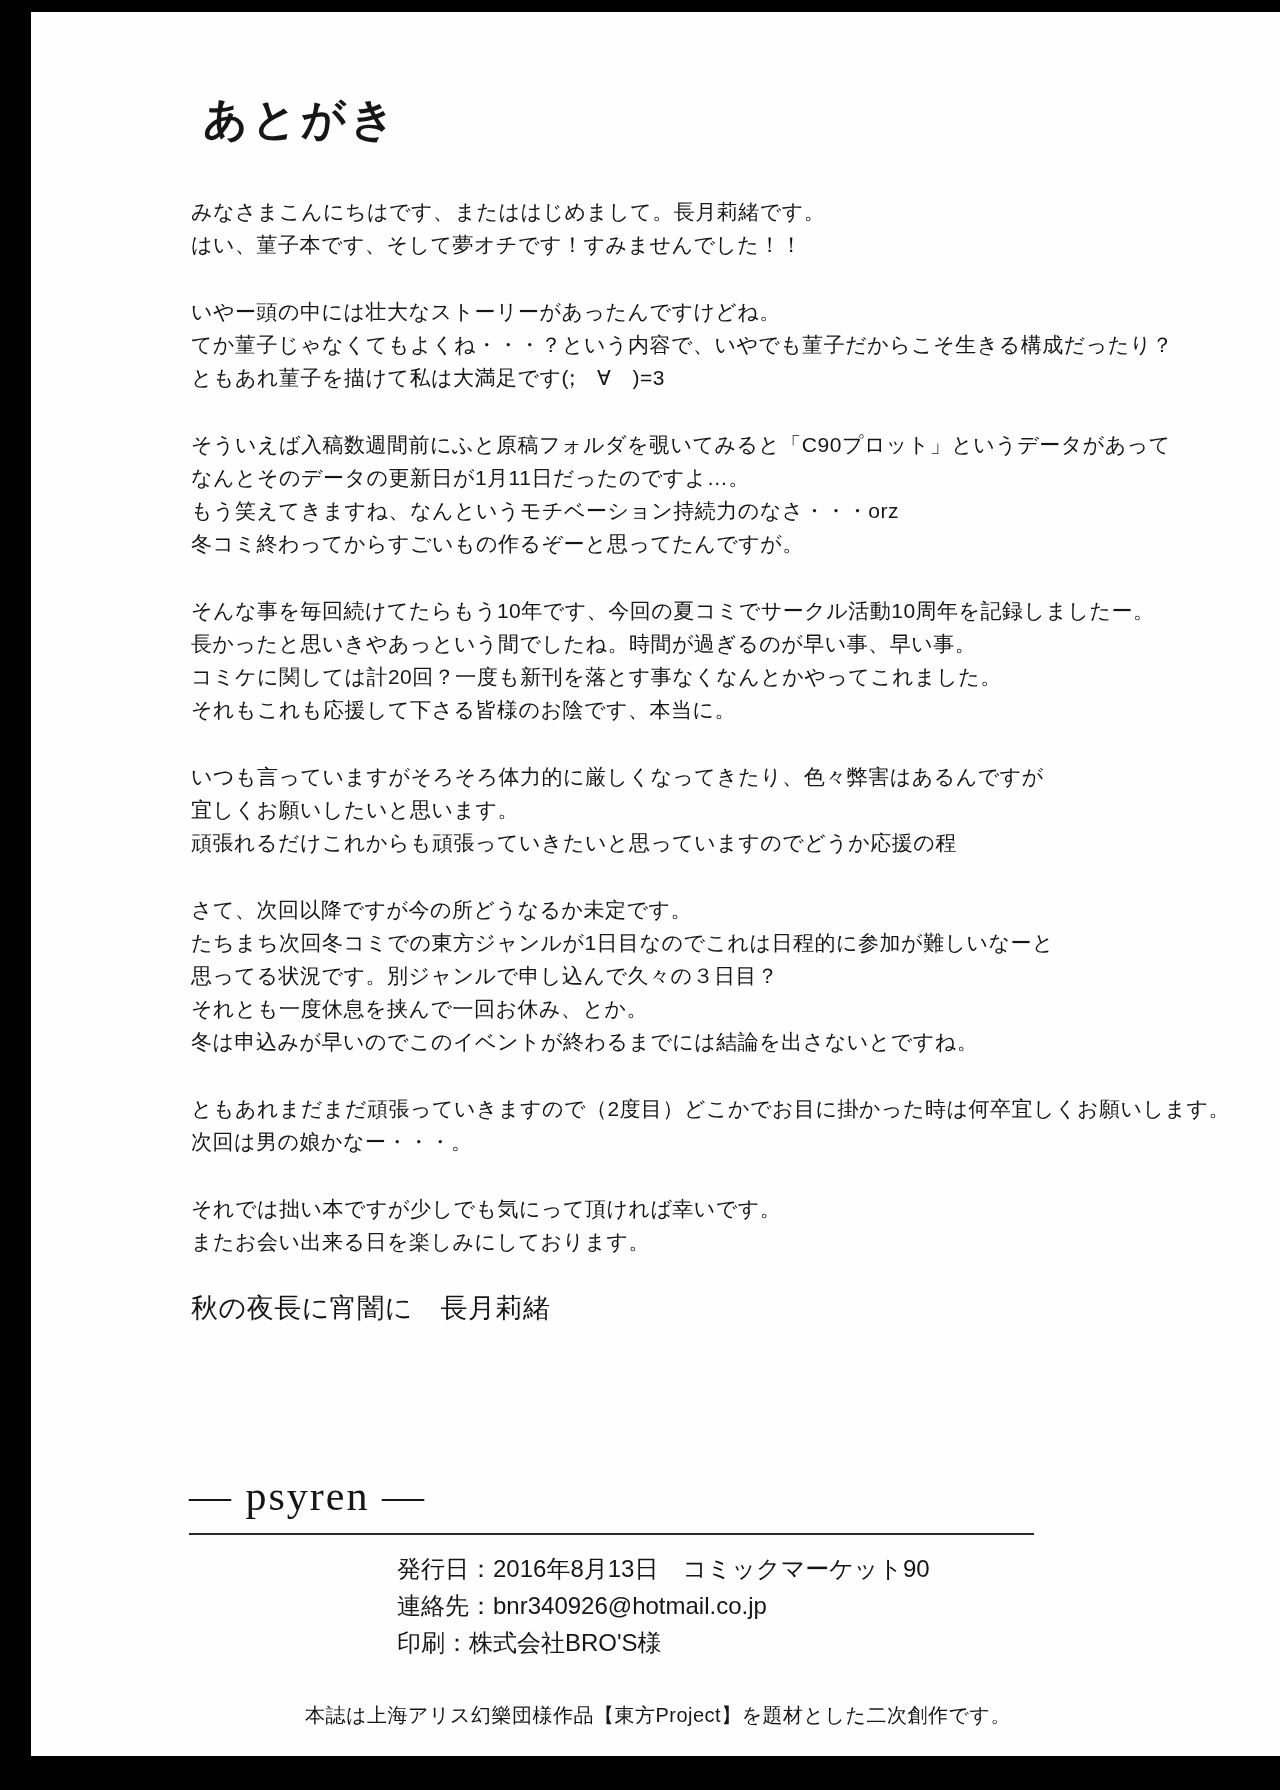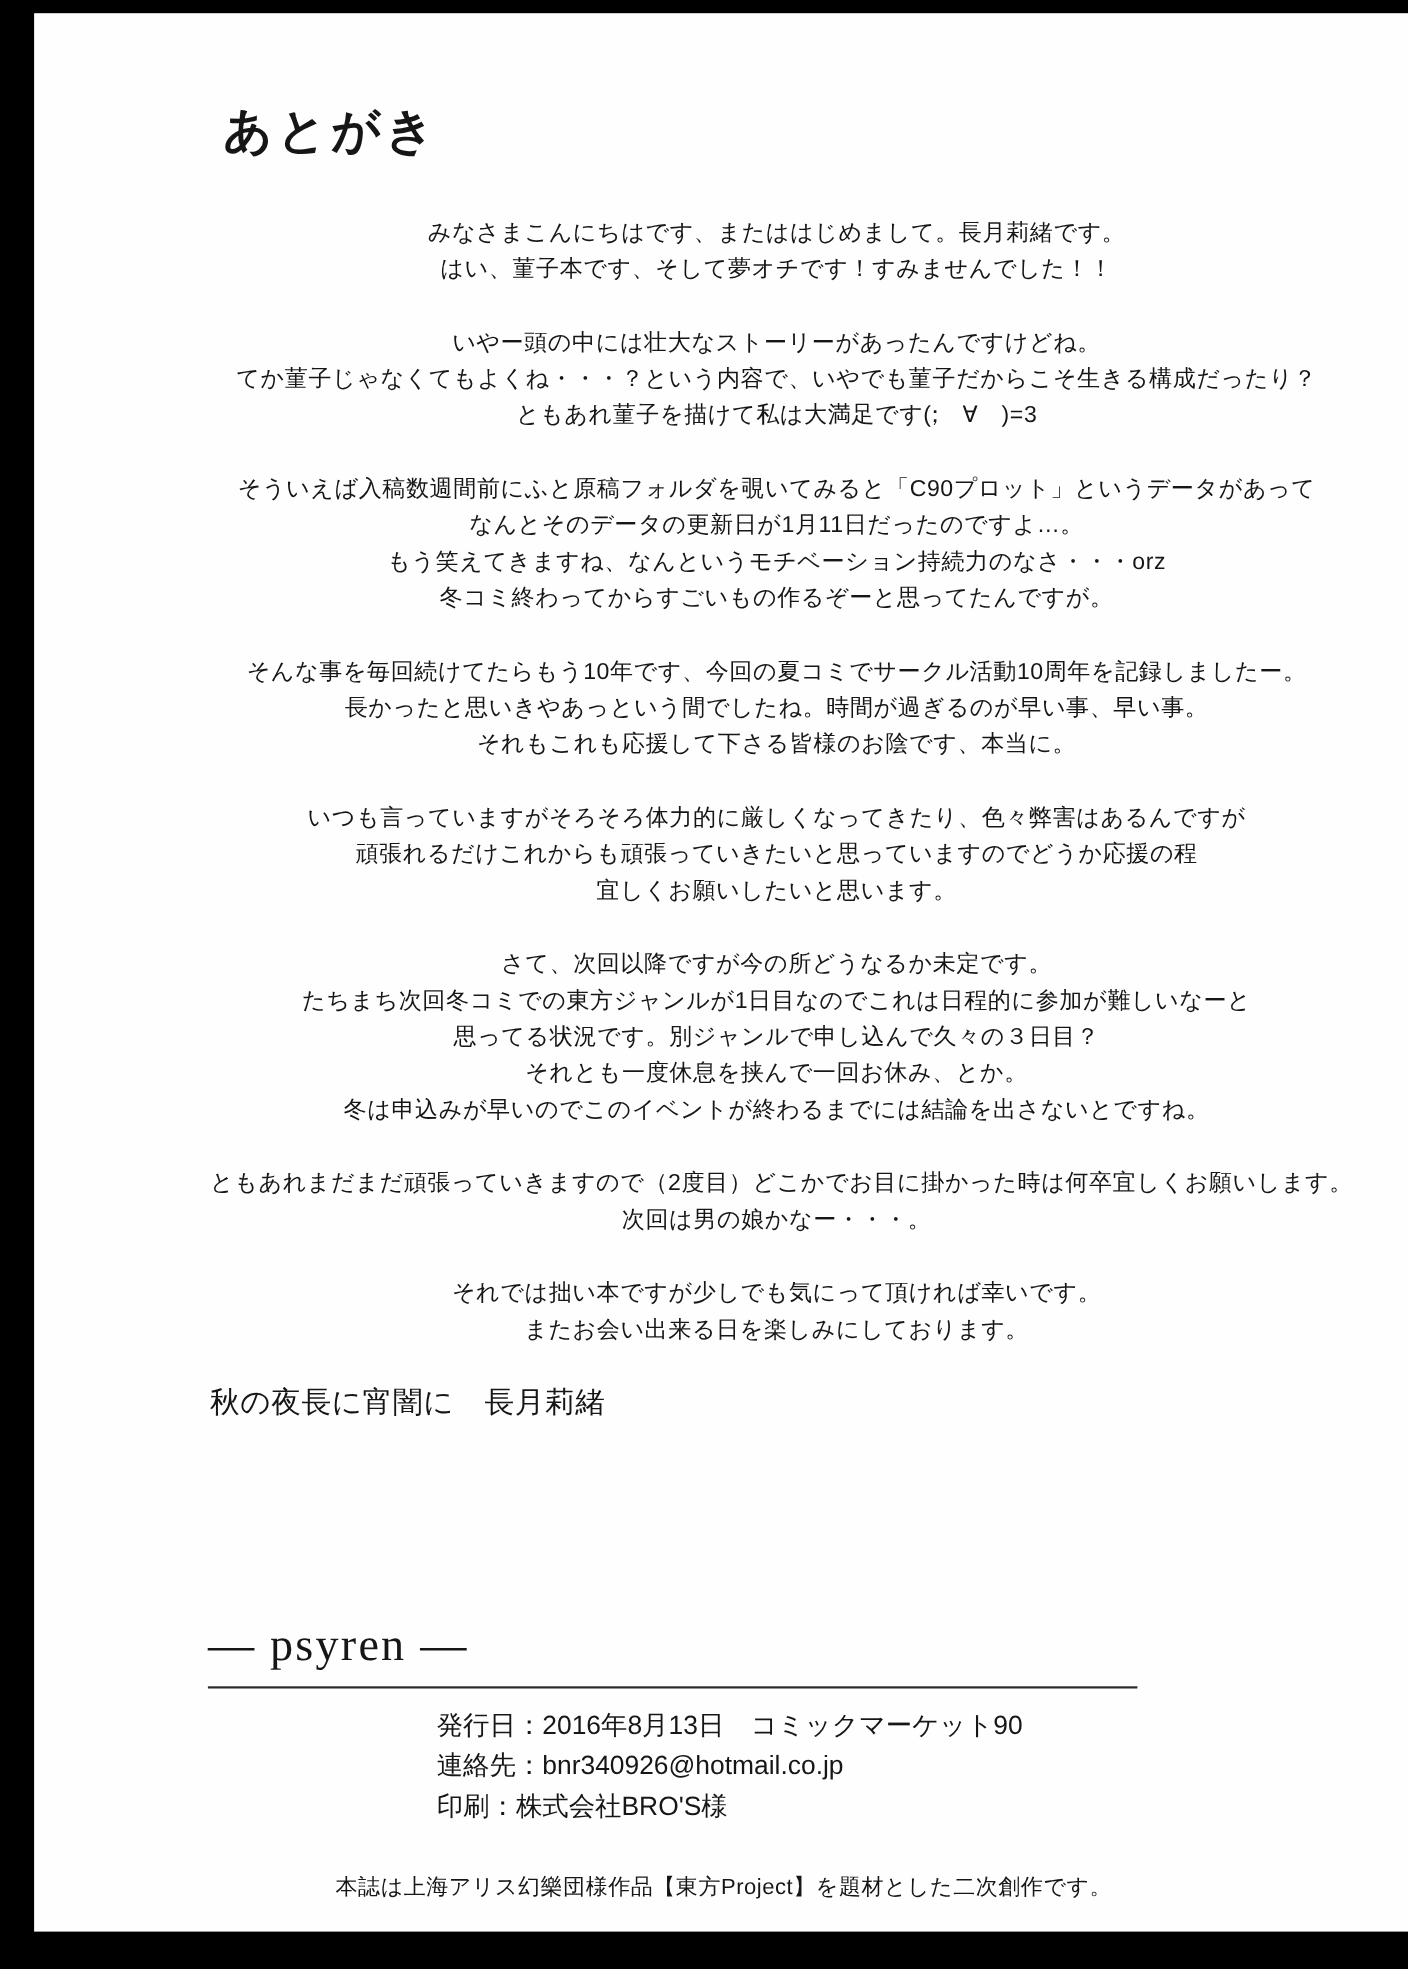--- a/index.html
+++ b/index.html
@@ -27,21 +27,21 @@
     font-weight:600;
   }
   .body-text{
     position:absolute;
     left:160px;top:183px;
     width:1030px;
     font-size:21px;
     line-height:33px;
     letter-spacing:0.5px;
   }
-  .para{margin:0 0 34px 0;text-align:center;}
+  .para{margin:0 0 34px 0;}
   .line{white-space:nowrap;}
   .signature{
     margin-top:28px;
     font-size:27px;
     white-space:pre;
   }
   .circle-title{
     position:absolute;
     left:158px;top:1460px;
     width:845px;
@@ -93,26 +93,27 @@
       </div>
       <div class="para">
         <div class="line">そういえば入稿数週間前にふと原稿フォルダを覗いてみると「C90プロット」というデータがあって</div>
         <div class="line">なんとそのデータの更新日が1月11日だったのですよ…。</div>
         <div class="line">もう笑えてきますね、なんというモチベーション持続力のなさ・・・orz</div>
         <div class="line">冬コミ終わってからすごいもの作るぞーと思ってたんですが。</div>
       </div>
       <div class="para">
         <div class="line">そんな事を毎回続けてたらもう10年です、今回の夏コミでサークル活動10周年を記録しましたー。</div>
         <div class="line">長かったと思いきやあっという間でしたね。時間が過ぎるのが早い事、早い事。</div>
+        <div class="line">コミケに関しては計20回？一度も新刊を落とす事なくなんとかやってこれました。</div>
         <div class="line">それもこれも応援して下さる皆様のお陰です、本当に。</div>
       </div>
       <div class="para">
         <div class="line">いつも言っていますがそろそろ体力的に厳しくなってきたり、色々弊害はあるんですが</div>
+        <div class="line">宜しくお願いしたいと思います。</div>
         <div class="line">頑張れるだけこれからも頑張っていきたいと思っていますのでどうか応援の程</div>
-        <div class="line">宜しくお願いしたいと思います。</div>
       </div>
       <div class="para">
         <div class="line">さて、次回以降ですが今の所どうなるか未定です。</div>
         <div class="line">たちまち次回冬コミでの東方ジャンルが1日目なのでこれは日程的に参加が難しいなーと</div>
         <div class="line">思ってる状況です。別ジャンルで申し込んで久々の３日目？</div>
         <div class="line">それとも一度休息を挟んで一回お休み、とか。</div>
         <div class="line">冬は申込みが早いのでこのイベントが終わるまでには結論を出さないとですね。</div>
       </div>
       <div class="para">
         <div class="line">ともあれまだまだ頑張っていきますので（2度目）どこかでお目に掛かった時は何卒宜しくお願いします。</div>

